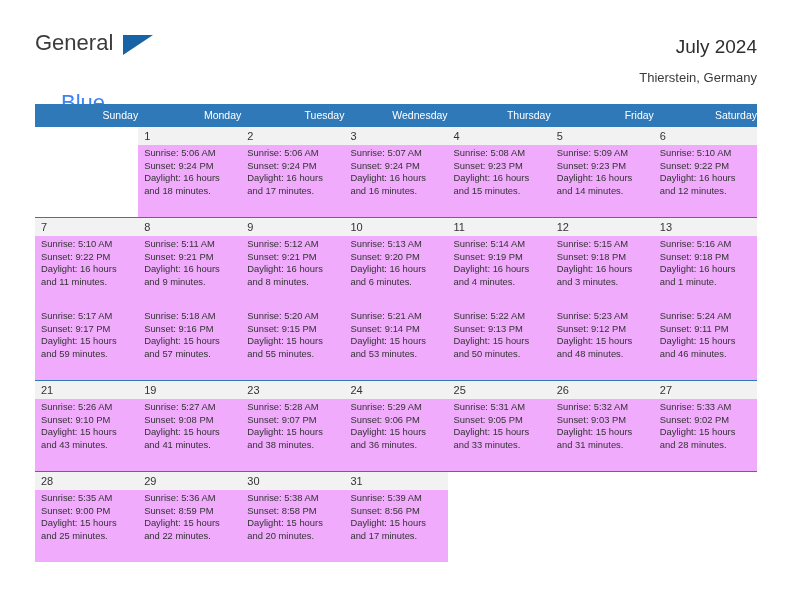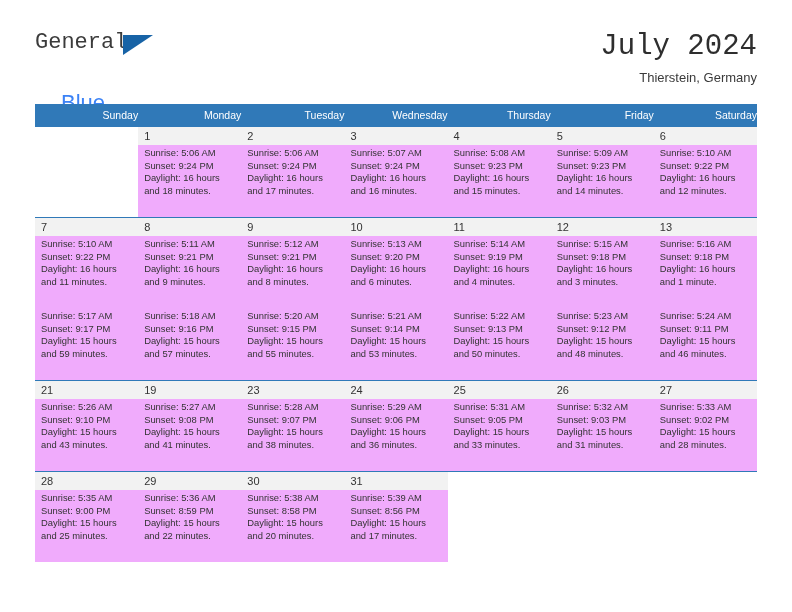--- a/index.html
+++ b/index.html
@@ -37,21 +37,21 @@
     width: 130px;
     height: 58px;
   }
   .brand-general {
     position: absolute;
     left: 0;
     top: 0;
     font-size: 22px;
     letter-spacing: 0px;
     color: #3b3b3b;
-    font-family: Liberation Mono, monospace;
+    font-family: Liberation Sans, sans-serif;
   }
   .brand-blue {
     position: absolute;
     left: 26px;
     top: 24px;
     font-size: 22px;
     color: #3b82f6;
     font-family: Liberation Sans, sans-serif;
     margin-top: 36px;
   }
@@ -65,26 +65,26 @@
     border-bottom: 20px solid transparent;
   }
 
   .title-block {
     position: absolute;
     right: 0;
     top: 0;
     text-align: right;
   }
   .cal-title {
-    font-size: 29px;
+    font-size: 19px;
     color: #2e2e2e;
     line-height: 34px;
     font-weight: normal;
     margin: 0;
-    font-family: Liberation Mono, monospace;
+    font-family: Liberation Sans, sans-serif;
   }
   .cal-subtitle {
     font-size: 13px;
     color: #3a3a3a;
     line-height: 20px;
     margin: 4px 0 0 0;
     font-family: "Liberation Sans", sans-serif;
   }
 
   

